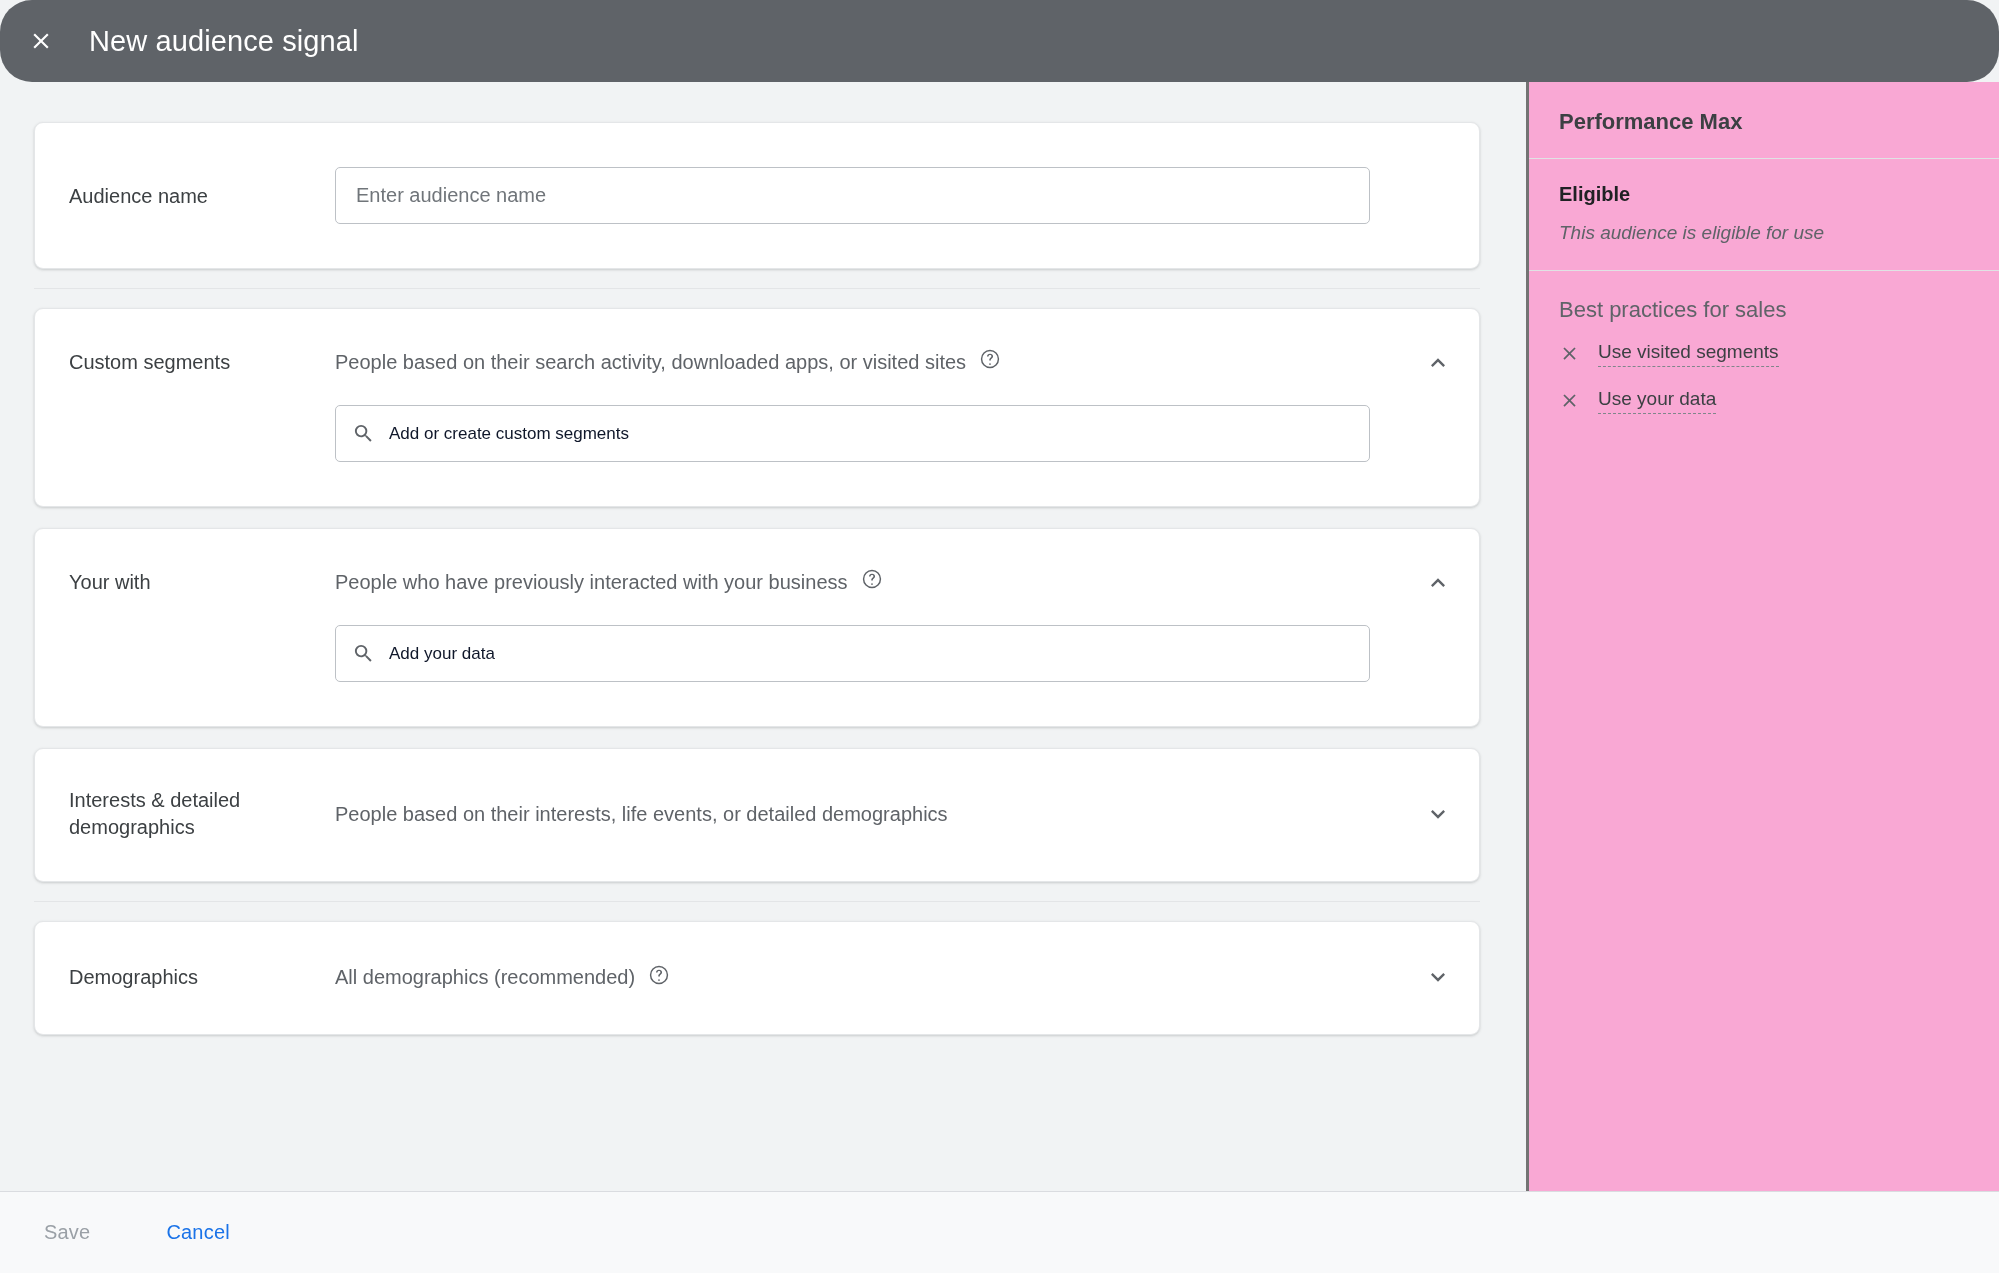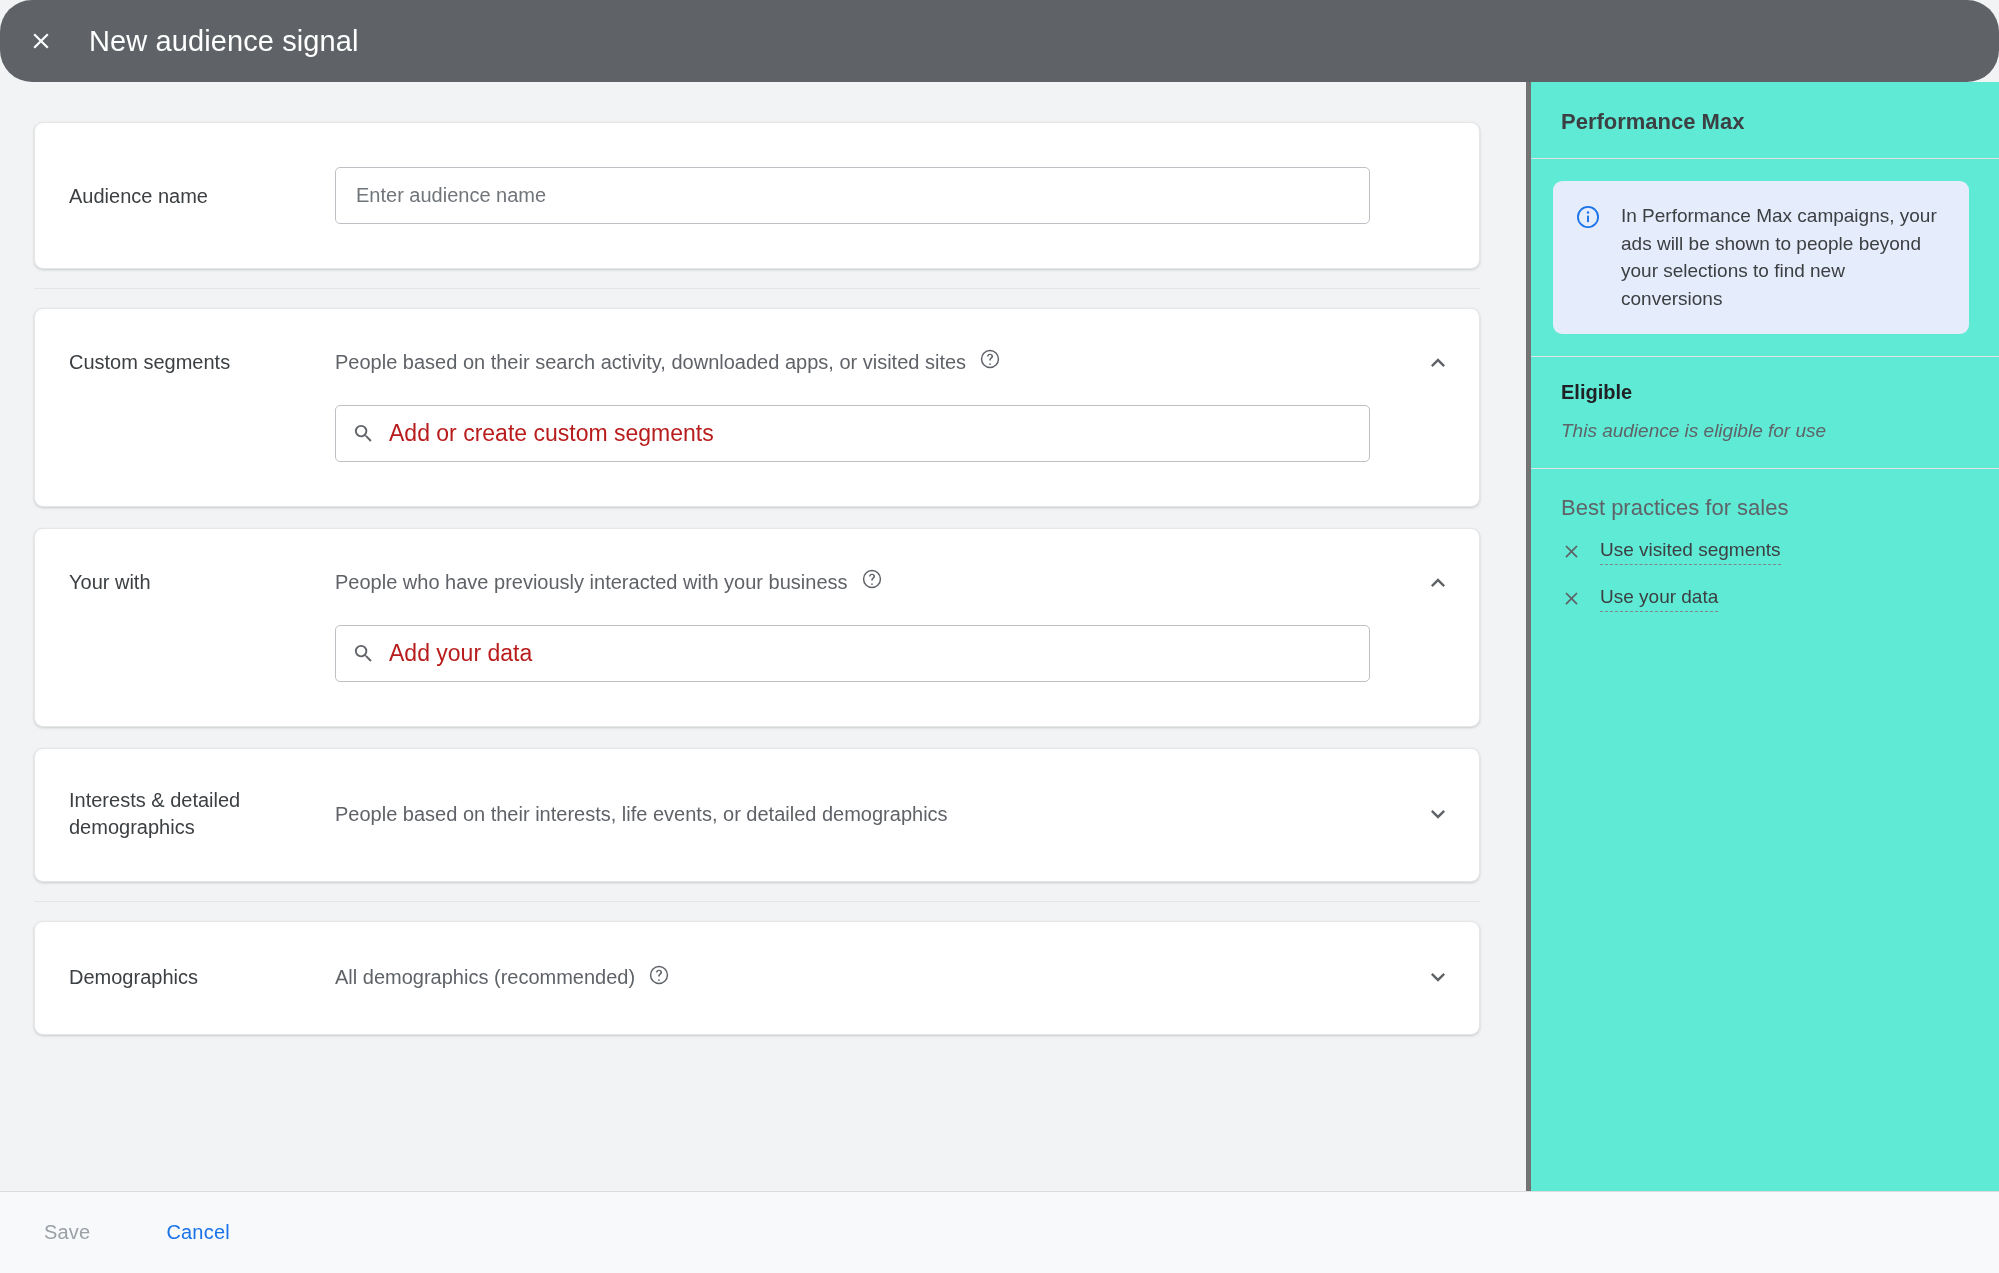--- a/index.html
+++ b/index.html
@@ -162,30 +162,30 @@
     padding: 0 16px;
     cursor: text;
   }
   .search-input .sicon {
     flex: 0 0 auto;
     margin-right: 14px;
     display: inline-flex;
     align-items: center;
   }
   .search-input .ph {
-    font-size: 23px;
-    color: #b91c1c;
+    font-size: 17px;
+    color: #0f172a;
   }
 
   
   .side-panel {
     width: 473px;
     flex: 0 0 473px;
-    background: #5eead4;
-    border-left: 5px solid #737373;
+    background: #f9a8d4;
+    border-left: 3px solid #737373;
     display: flex;
     flex-direction: column;
   }
   .side-head {
     padding: 27px 30px 23px 30px;
     border-bottom: 1px solid #e0e2e4;
   }
   .side-head-title {
     font-size: 22px;
     color: #3c4043;
@@ -426,32 +426,20 @@
 
       </div>
     </div>
 
     <div class="side-panel">
 
       <div class="side-head">
         <div class="side-head-title">Performance Max</div>
       </div>
 
-      <div class="side-info-wrap">
-        <div class="info-box">
-          <span class="info-icon">
-            <svg width="26" height="26" viewBox="0 0 24 24" aria-hidden="true">
-              <circle cx="12" cy="12" r="9.3" fill="none" stroke="#1a73e8" stroke-width="1.7"></circle>
-              <rect x="11.1" y="10.6" width="1.8" height="6.2" rx="0.7" fill="#1a73e8"></rect>
-              <circle cx="12" cy="7.9" r="1.1" fill="#1a73e8"></circle>
-            </svg>
-          </span>
-          <div class="info-text">In Performance Max campaigns, your ads will be shown to people beyond your selections to find new conversions</div>
-        </div>
-      </div>
 
       <div class="side-status">
         <div class="status-title">Eligible</div>
         <div class="status-sub">This audience is eligible for use</div>
       </div>
 
       <div class="side-best">
         <div class="best-title">Best practices for sales</div>
 
         <div class="best-item">

